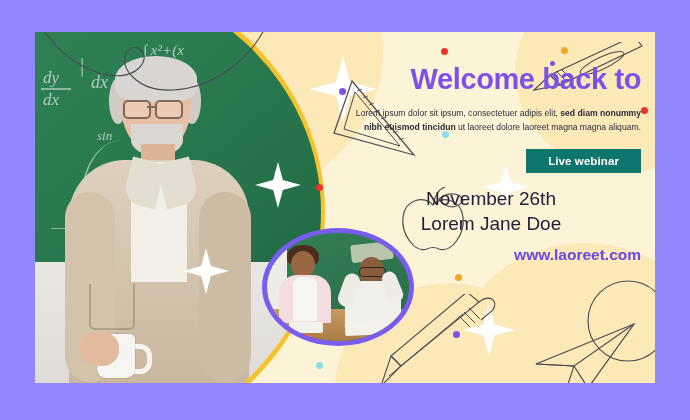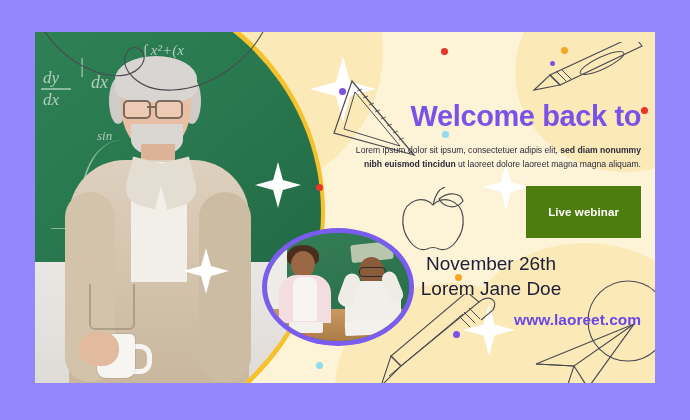--- a/index.html
+++ b/index.html
@@ -354,45 +354,45 @@
     position: absolute;
     right: 14px;
     top: 0;
     width: 300px;
     height: 351px;
     z-index: 9;
     text-align: right;
   }
   #title {
     margin: 0;
-    padding-top: 69px;
+    padding-top: 32px;
     font-size: 29px;
     font-weight: bold;
     line-height: 1.05;
     letter-spacing: -0.4px;
   }
   #title .t1 { color: #7b52e8; }
   #title .t2 { color: #f53e12; }
 
   #body-copy {
     margin: 13px 0 0 0;
     font-size: 8.6px;
     line-height: 1.62;
     color: #2b2b3c;
   }
   #body-copy b { font-weight: bold; }
 
   #cta {
     display: inline-block;
     margin-top: 14px;
-    background: #4d7c0f;
+    background: #0f766e;
     color: #ffffff;
     font-size: 11.5px;
     font-weight: bold;
-    padding: 20px 22px;
+    padding: 6px 22px;
     border: none;
     cursor: pointer;
     letter-spacing: 0.1px;
     margin-left: 47px;
   }
 
   #event {
     margin-top: 14px;
     color: #20203a;
     font-size: 19px;

